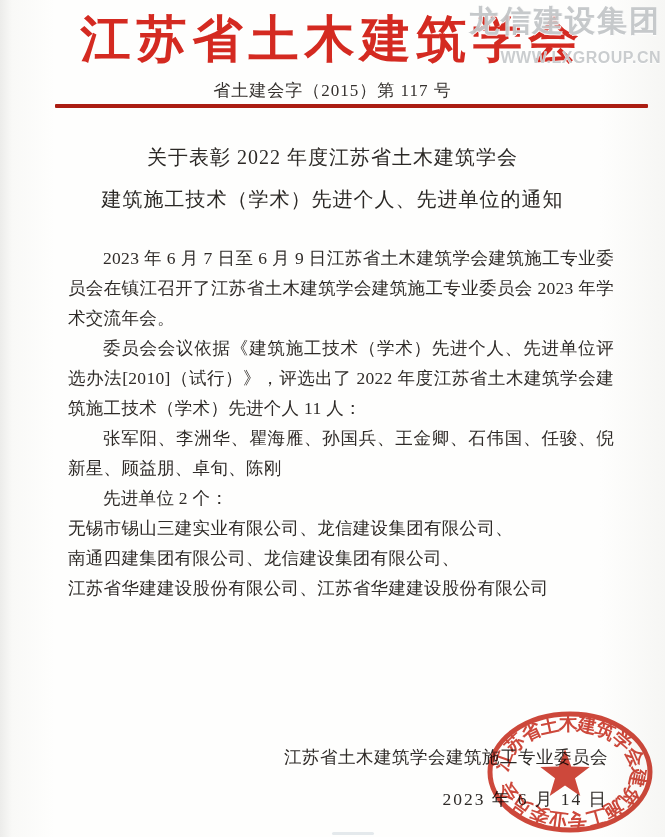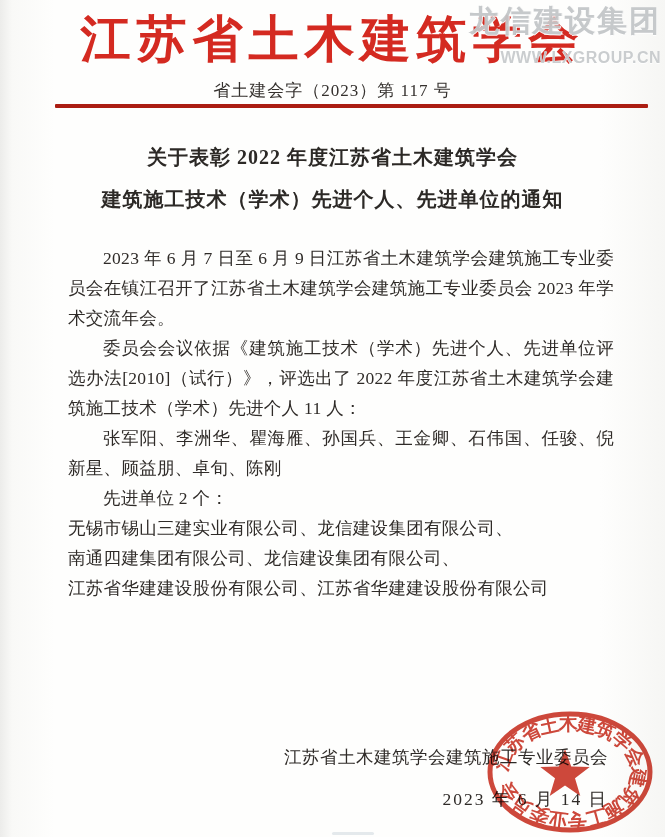--- a/index.html
+++ b/index.html
@@ -36,21 +36,21 @@
   .doc-number{
     position:absolute;top:79px;left:0;width:100%;
     text-align:center;font-size:17px;color:#35312e;letter-spacing:1px;
   }
   .red-rule{
     position:absolute;top:104px;left:55px;width:593px;height:4px;
     background:#ab1d12;border-radius:1px;
   }
   .notice-title{
     position:absolute;top:136px;left:0;width:100%;
-    text-align:center;font-weight:bold;font-size:20px;color:#2c2926;
+    text-align:center;font-weight:normal;font-size:20px;color:#2c2926;
     letter-spacing:1px;line-height:42px;
   }
   .body-block{
     position:absolute;top:243px;left:68px;width:546px;
     font-size:17.5px;line-height:30px;text-align:justify;
     letter-spacing:.3px;
   }
   .para{margin:0;}
   .para.indent{text-indent:2em;}
   .signature{
@@ -79,21 +79,21 @@
 
 <div class="page">
 
   <h1 class="org-title">江苏省土木建筑学会</h1>
 
   <div class="watermark">
     <div class="wm-name">龙信建设集团</div>
     <div class="wm-url">WWW.LXGROUP.CN</div>
   </div>
 
-  <div class="doc-number">省土建会字（2023）第 117 号</div>
+  <div class="doc-number">省土建会字（2015）第 117 号</div>
 
   <div class="red-rule"></div>
 
   <div class="notice-title">
     <div>关于表彰 2022 年度江苏省土木建筑学会</div>
     <div>建筑施工技术（学术）先进个人、先进单位的通知</div>
   </div>
 
   <div class="body-block">
 

